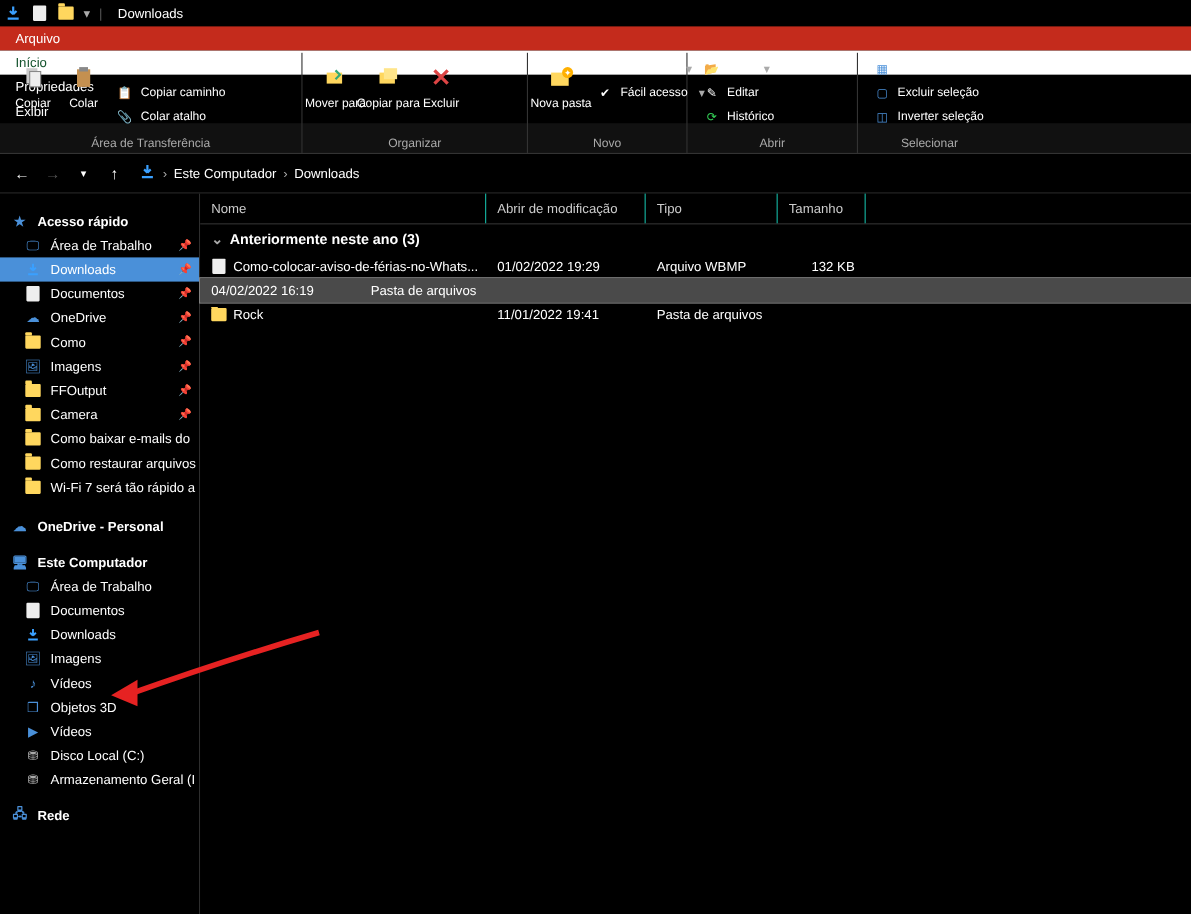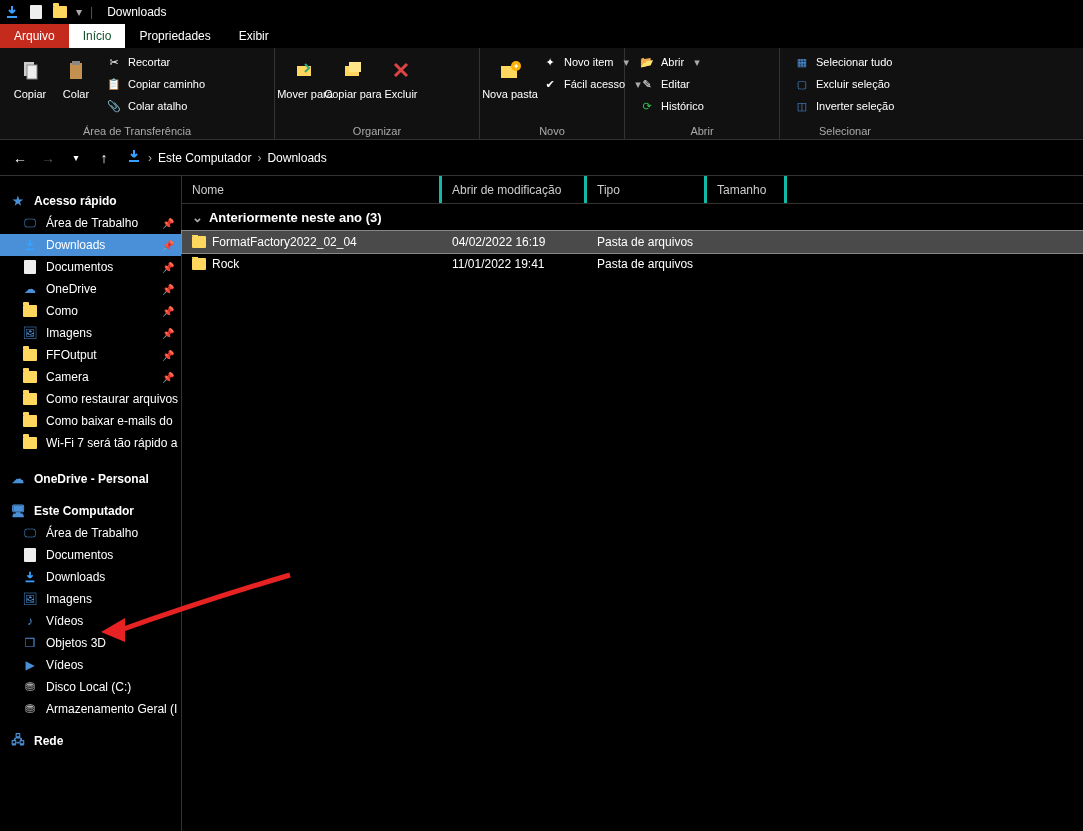--- a/index.html
+++ b/index.html
@@ -4,21 +4,21 @@
 <style>
 * { margin: 0; padding: 0; box-sizing: border-box; font-family: "Segoe UI", sans-serif; }
 body { background: #000; color: #fff; width: 1083px; height: 831px; overflow: hidden; position: relative; font-size: 12px; }
 
 
 .title-bar { height: 24px; display: flex; align-items: center; background: #000; padding: 0 4px; gap: 8px; }
 .title-bar .tb-icon { width: 16px; height: 16px; display: flex; align-items: center; justify-content: center; }
 .title-bar .title-text { font-size: 12px; color: #fff; margin-left: 6px; }
 
 
-.tabs { height: 24px; display: flex; background: #000; }
+.tabs { height: 24px; display: flex; background: #000; flex-direction: column; }
 .tab { padding: 4px 14px; font-size: 12px; color: #fff; display: flex; align-items: center; }
 .tab.red { background: #c42b1c; }
 .tab.white { background: #fff; color: #14532d; }
 .tab.black { background: #000; }
 
 
 .ribbon { height: 92px; background: #111; display: flex; border-bottom: 1px solid #333; }
 .ribbon-group { display: flex; flex-direction: column; justify-content: space-between; border-right: 1px solid #333; padding: 4px 8px 2px; }
 .ribbon-group .group-content { display: flex; gap: 4px; flex: 1; }
 .ribbon-group .group-label { font-size: 11px; color: #aaa; text-align: center; margin-top: 2px; }
@@ -42,21 +42,21 @@
 .sidebar { width: 182px; background: #000; border-right: 1px solid #333; overflow-y: hidden; padding-top: 8px; }
 .side-item { display: flex; align-items: center; gap: 8px; padding: 3px 6px 3px 22px; font-size: 12px; white-space: nowrap; overflow: hidden; }
 .side-item.root { padding-left: 10px; font-weight: 600; margin-top: 6px; }
 .side-item.active { background: #4a90d9; }
 .side-item .pin { margin-left: auto; color: #888; font-size: 10px; }
 .side-item .icon { width: 16px; height: 16px; display: flex; align-items: center; justify-content: center; flex-shrink: 0; }
 
 
 .main-panel { flex: 1; background: #000; display: flex; flex-direction: column; }
 .col-headers { display: flex; height: 28px; align-items: center; border-bottom: 1px solid #333; }
-.col-headers .col { font-size: 12px; color: #ccc; padding: 0 10px; border-right: 3px solid #14b8a6; height: 100%; display: flex; align-items: center; }
+.col-headers .col { font-size: 12px; color: #ccc; padding: 0 10px; border-right: 1px solid #14b8a6; height: 100%; display: flex; align-items: center; }
 .group-header { display: flex; align-items: center; gap: 6px; padding: 6px 10px; font-size: 13px; font-weight: 600; }
 .file-row { display: flex; align-items: center; height: 22px; font-size: 12px; }
 .file-row.selected { background: #4a4a4a; outline: 1px solid #888; }
 .file-row .cell { padding: 0 10px; overflow: hidden; text-overflow: ellipsis; white-space: nowrap; }
 .file-row .name-cell { display: flex; align-items: center; gap: 6px; }
 .file-row .fi { width: 14px; height: 14px; display: flex; align-items: center; justify-content: center; flex-shrink: 0; }
 
 
 .arrow-svg { position: absolute; left: 95px; top: 570px; width: 200px; height: 80px; pointer-events: none; }
 
@@ -316,27 +316,27 @@
           <span class="icon">
             <span class="folder-icon"></span>
           </span>
           <span>Camera</span>
           <span class="pin">📌</span>
         </div>
         <div class="side-item">
           <span class="icon">
             <span class="folder-icon"></span>
           </span>
+          <span>Como baixar e-mails do</span>
+        </div>
+        <div class="side-item">
+          <span class="icon">
+            <span class="folder-icon"></span>
+          </span>
           <span>Como restaurar arquivos</span>
-        </div>
-        <div class="side-item">
-          <span class="icon">
-            <span class="folder-icon"></span>
-          </span>
-          <span>Como baixar e-mails do</span>
         </div>
         <div class="side-item">
           <span class="icon">
             <span class="folder-icon"></span>
           </span>
           <span>Wi-Fi 7 será tão rápido a</span>
         </div>
       </div>
 
     <div class="side-item root" style="margin-top:14px">
@@ -418,27 +418,32 @@
       <div class="col" style="width:260px">Nome</div>
       <div class="col" style="width:145px">Abrir de modificação</div>
       <div class="col" style="width:120px">Tipo</div>
       <div class="col" style="width:80px">Tamanho</div>
     </div>
     <div class="group-header">
       <span style="color:#aaa">⌄</span>
       <span>Anteriormente neste ano (3)</span>
     </div>
     <div id="file-rows">
-        <div class="file-row selected">
+        <div class="file-row">
           <div class="cell name-cell" style="width:260px">
             <span class="fi">
-              <span class="folder-icon"></span>
+              <span class="file-icon"></span>
             </span>
-            <span>FormatFactory2022_02_04</span>
+            <span>Como-colocar-aviso-de-férias-no-Whats...</span>
           </div>
+          <div class="cell" style="width:145px">01/02/2022 19:29</div>
+          <div class="cell" style="width:120px">Arquivo WBMP</div>
+          <div class="cell" style="width:80px;text-align:right">132 KB</div>
+        </div>
+        <div class="file-row selected">
           <div class="cell" style="width:145px">04/02/2022 16:19</div>
           <div class="cell" style="width:120px">Pasta de arquivos</div>
           <div class="cell" style="width:80px;text-align:right"></div>
         </div>
         <div class="file-row">
           <div class="cell name-cell" style="width:260px">
             <span class="fi">
               <span class="folder-icon"></span>
             </span>
             <span>Rock</span>

